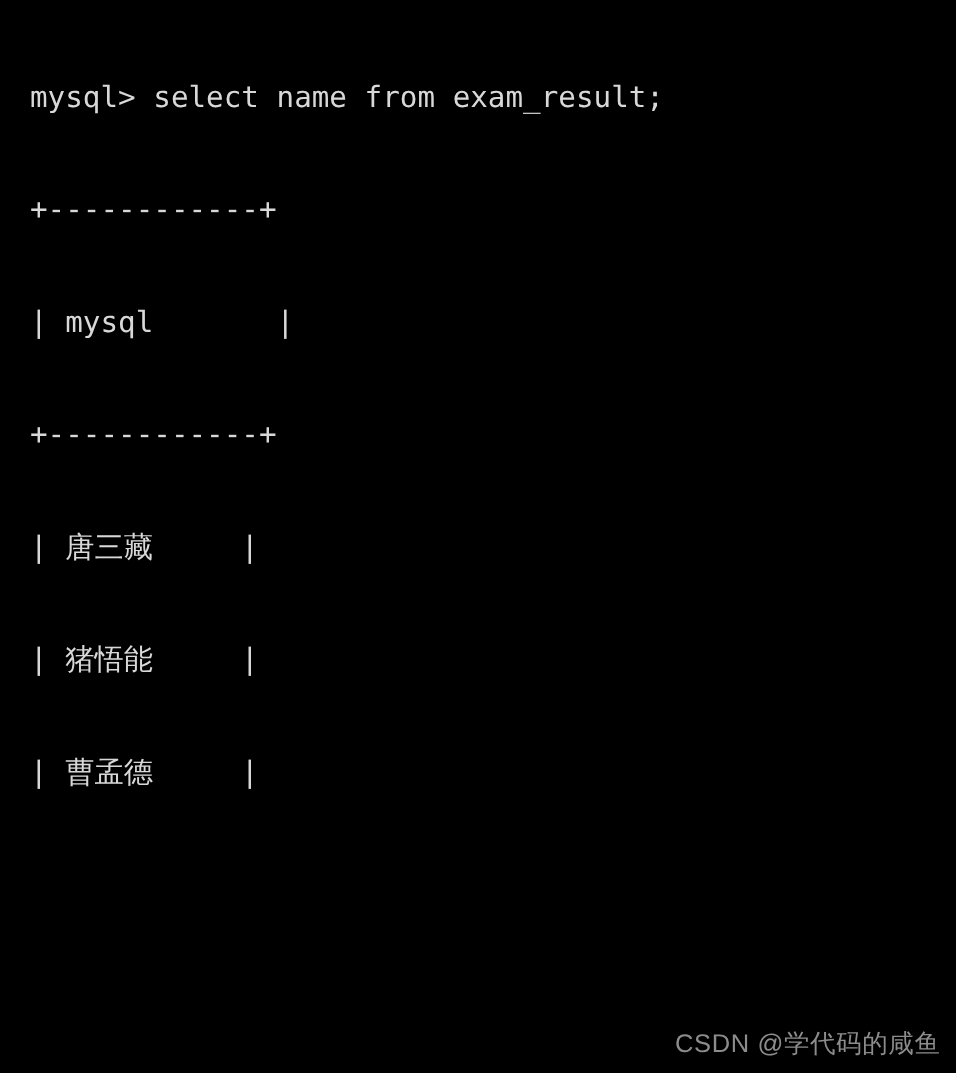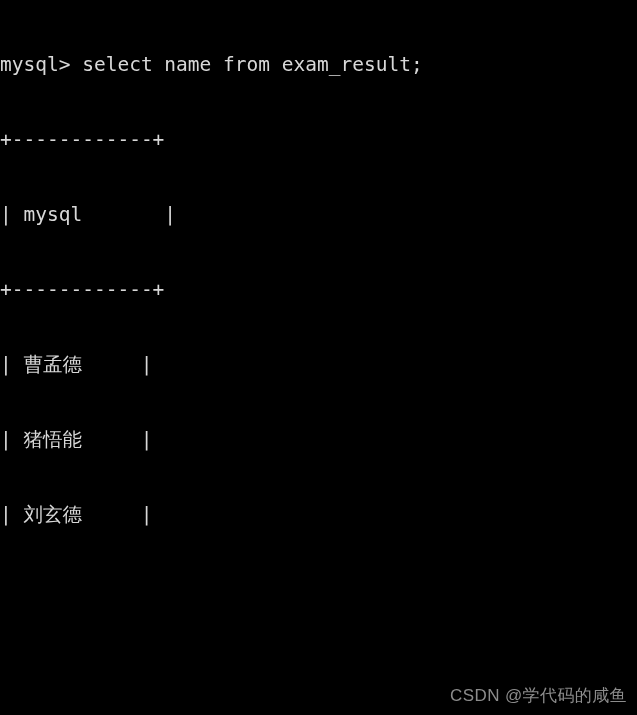--- a/index.html
+++ b/index.html
@@ -27,43 +27,44 @@
     white-space: pre;
     letter-spacing: 0px;
     padding-top: 2px;
     box-sizing: border-box;
   }
   .line {
     height: 25px;
     white-space: pre;
     display: block;
     overflow: visible;
+    padding-left: 20px;
   }
   .watermark {
     position: absolute;
     right: 10px;
     bottom: 8px;
     color: #8c8c8c;
     font-family: "Liberation Sans", "DejaVu Sans", sans-serif;
     font-size: 17px;
     letter-spacing: 0.4px;
     white-space: pre;
   }
 </style>
 </head>
 <body>
 
 <div class="terminal">
   <span class="line">mysql&gt; select name from exam_result;</span>
   <span class="line">+------------+</span>
   <span class="line">| mysql       |</span>
   <span class="line">+------------+</span>
+  <span class="line">| 唐三藏     |</span>
+  <span class="line">| 猪悟能     |</span>
   <span class="line">| 曹孟德     |</span>
-  <span class="line">| 猪悟能     |</span>
-  <span class="line">| 刘玄德     |</span>
   
   
   
   
   
   
   
   
   
   

